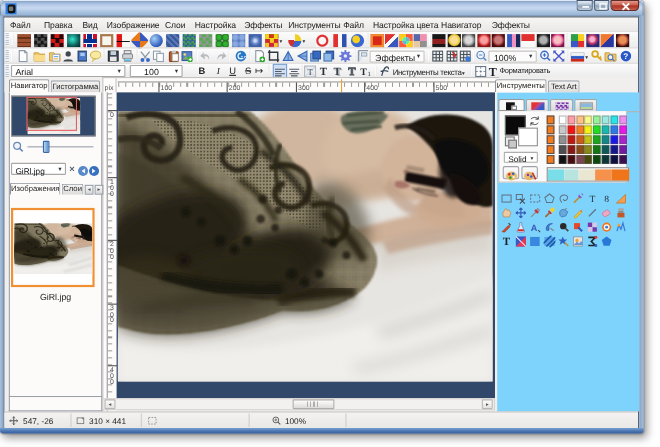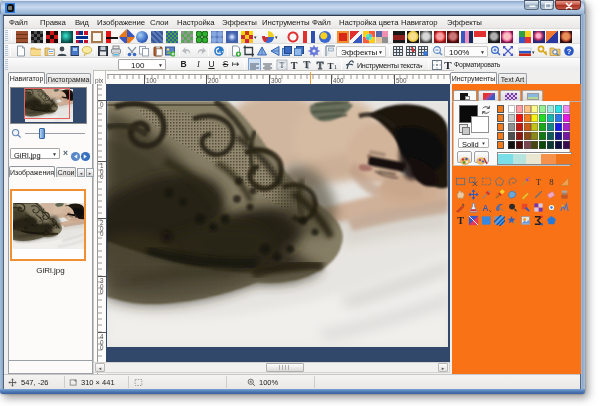--- a/index.html
+++ b/index.html
@@ -34,21 +34,21 @@
 .tab{position:absolute;font-size:7px;color:#222;border:1px solid #9aa0a8;border-bottom:none;background:linear-gradient(#f4f3f2,#dddbd9);text-align:center;border-radius:2px 2px 0 0;}
 .tab.act{background:#fcfbfa;border-color:#8f959d;z-index:3;}
 
 #lpanel{position:absolute;left:4px;top:68px;width:85px;height:277px;background:#fcfbfa;border:1px solid #9aa0a8;border-top:none;}
 #lpanelbot{position:absolute;left:4px;top:345px;width:85px;height:13px;background:#fcfbfa;border-left:1px solid #9aa0a8;border-right:1px solid #9aa0a8;border-bottom:1px solid #9aa0a8;}
 #hruler{position:absolute;left:89px;top:54px;width:361px;height:14px;overflow:hidden;background:#fdfcfb;border-top:1px solid #c5c3c0;border-left:1px solid #c5c3c0;}
 #vruler{position:absolute;left:89px;top:68px;width:13px;height:290px;background:#fdfcfb;border-left:1px solid #c5c3c0;}
 #canvas{position:absolute;left:102px;top:68px;width:344px;height:278px;background:#31486b;}
 #photo{position:absolute;left:1px;top:17px;width:341px;height:246px;}
 #hscroll{position:absolute;left:89px;top:346px;width:357px;height:11px;background:#f2f1f0;border:1px solid #d5d3d1;}
-#rpanel{position:absolute;left:448px;top:68px;width:129px;height:290px;background:#f97316;}
+#rpanel{position:absolute;left:448px;top:68px;width:129px;height:290px;background:#7dd3fc;}
 #statusbar{position:absolute;left:0px;right:0px;top:358px;height:15px;background:linear-gradient(#f4f3f2,#e9e8e6);border-top:1px solid #c9c7c5;font-size:7.5px;color:#222;}
 #statusbar .st{position:absolute;top:3px;}
 #statusbar .ssep{position:absolute;top:1px;bottom:1px;width:1px;background:#cfcdcb;}
 #bottomedge{position:absolute;left:0;right:0;bottom:0;height:5px;background:linear-gradient(#7ca2d2,#4c78b4 55%,#3a5f9e);border-radius:0 0 3px 3px;}
 .sideedge{position:absolute;top:14px;bottom:4px;width:3px;background:linear-gradient(90deg,#a9c0dc,#87a5c8);}
 </style></head><body>
 <div id="win">
   <div id="titlebar"></div>
   <div id="appicon">
       <div class="f"></div>
@@ -374,20 +374,24 @@
         </div>
       <div class="ic" style="left:559px;width:11px;">
           <svg width="12" height="12" viewBox="0 0 12 12">
             <circle cx="6" cy="6" r="4.8" fill="#2858c8"></circle>
             <text x="6" y="8.6" font-size="7.5" fill="#fff" text-anchor="middle" font-family="Liberation Sans" font-weight="bold">?</text>
           </svg>
         </div>
     </div>
     <div class="tbar" id="toolbar3">
       <div class="grip"></div>
+      <div class="combo" style="left:6px;top:1px;width:104px;height:11px;">
+          <span class="tx">Arial</span>
+          <span class="ar" style="line-height:10px;">▼</span>
+        </div>
       <div class="combo" style="left:114px;top:1px;width:48px;height:11px;">
           <span class="tx" style="left:12px;">100</span>
           <span class="ar" style="line-height:10px;">▼</span>
         </div>
       <div style="position:absolute;left:174px;top:1px;width:11px;height:11px;font-size:8.5px;text-align:center;line-height:11px;color:#222;"><b>B</b></div>
       <div style="position:absolute;left:189px;top:1px;width:11px;height:11px;font-size:8.5px;text-align:center;line-height:11px;color:#222;"><i style="font-family:'Liberation Serif',serif;">I</i></div>
       <div style="position:absolute;left:202px;top:1px;width:11px;height:11px;font-size:8.5px;text-align:center;line-height:11px;color:#222;"><u>U</u></div>
       <div style="position:absolute;left:216px;top:1px;width:11px;height:11px;font-size:8.5px;text-align:center;line-height:11px;color:#222;"><s>S</s></div>
       <div style="position:absolute;left:226px;top:1px;width:11px;height:11px;font-size:8.5px;text-align:center;line-height:11px;color:#222;font-size:9px;">↦</div>
       <div class="sep" style="left:240px;height:10px;"></div>

